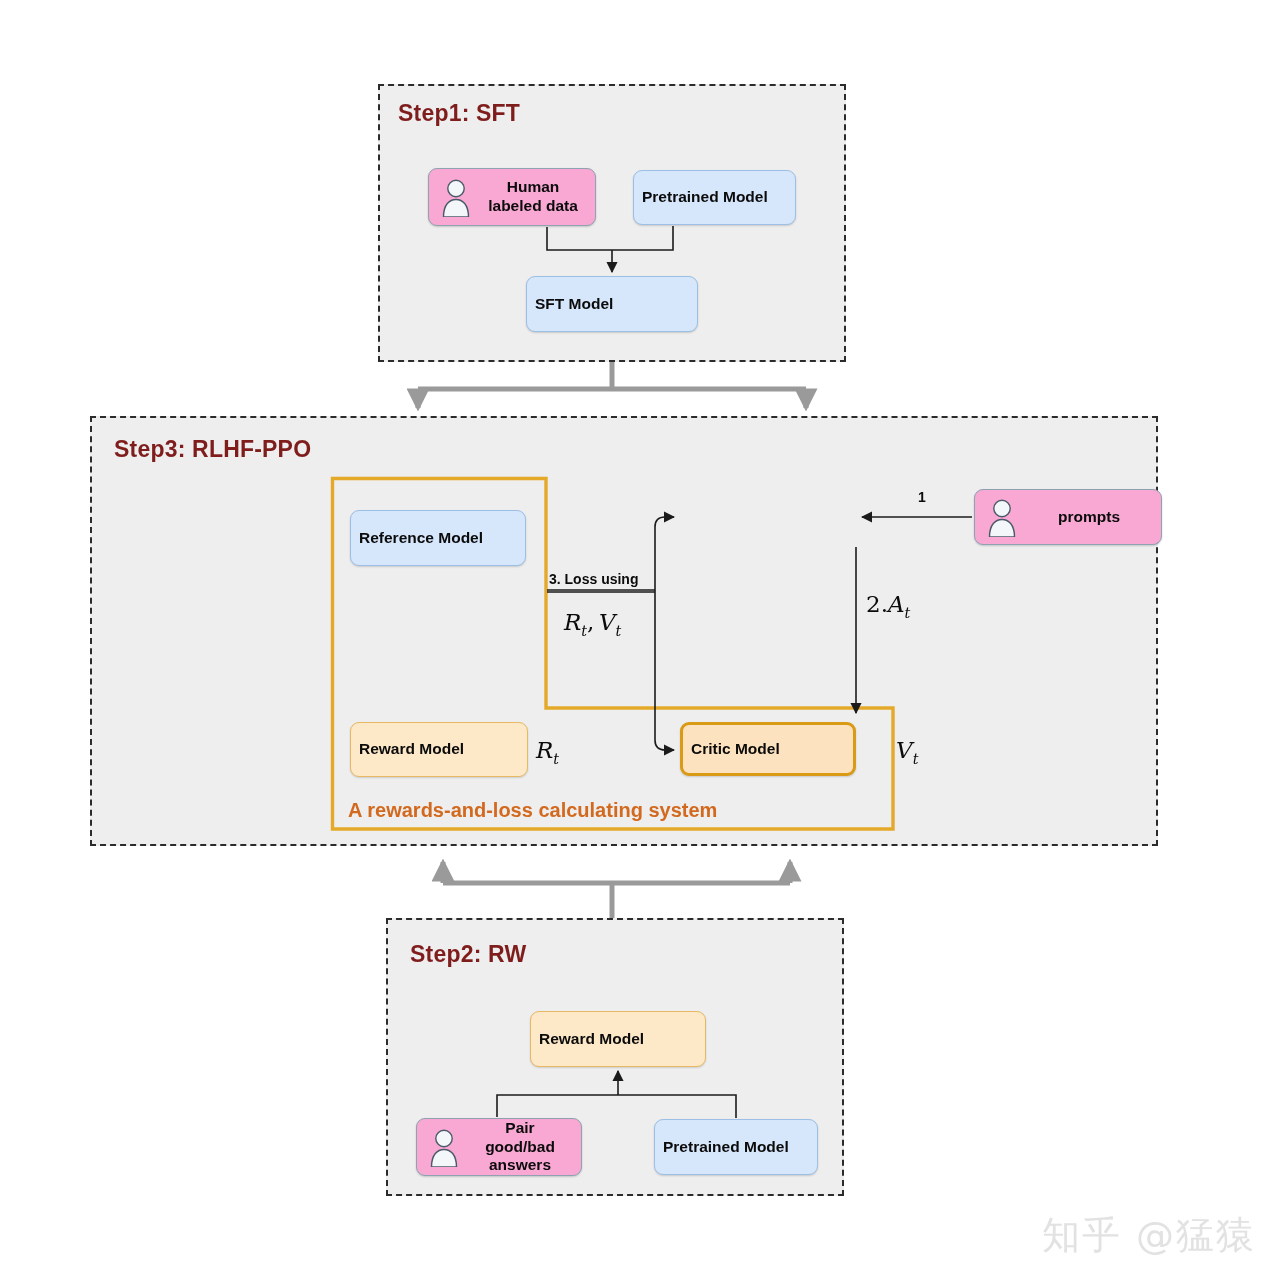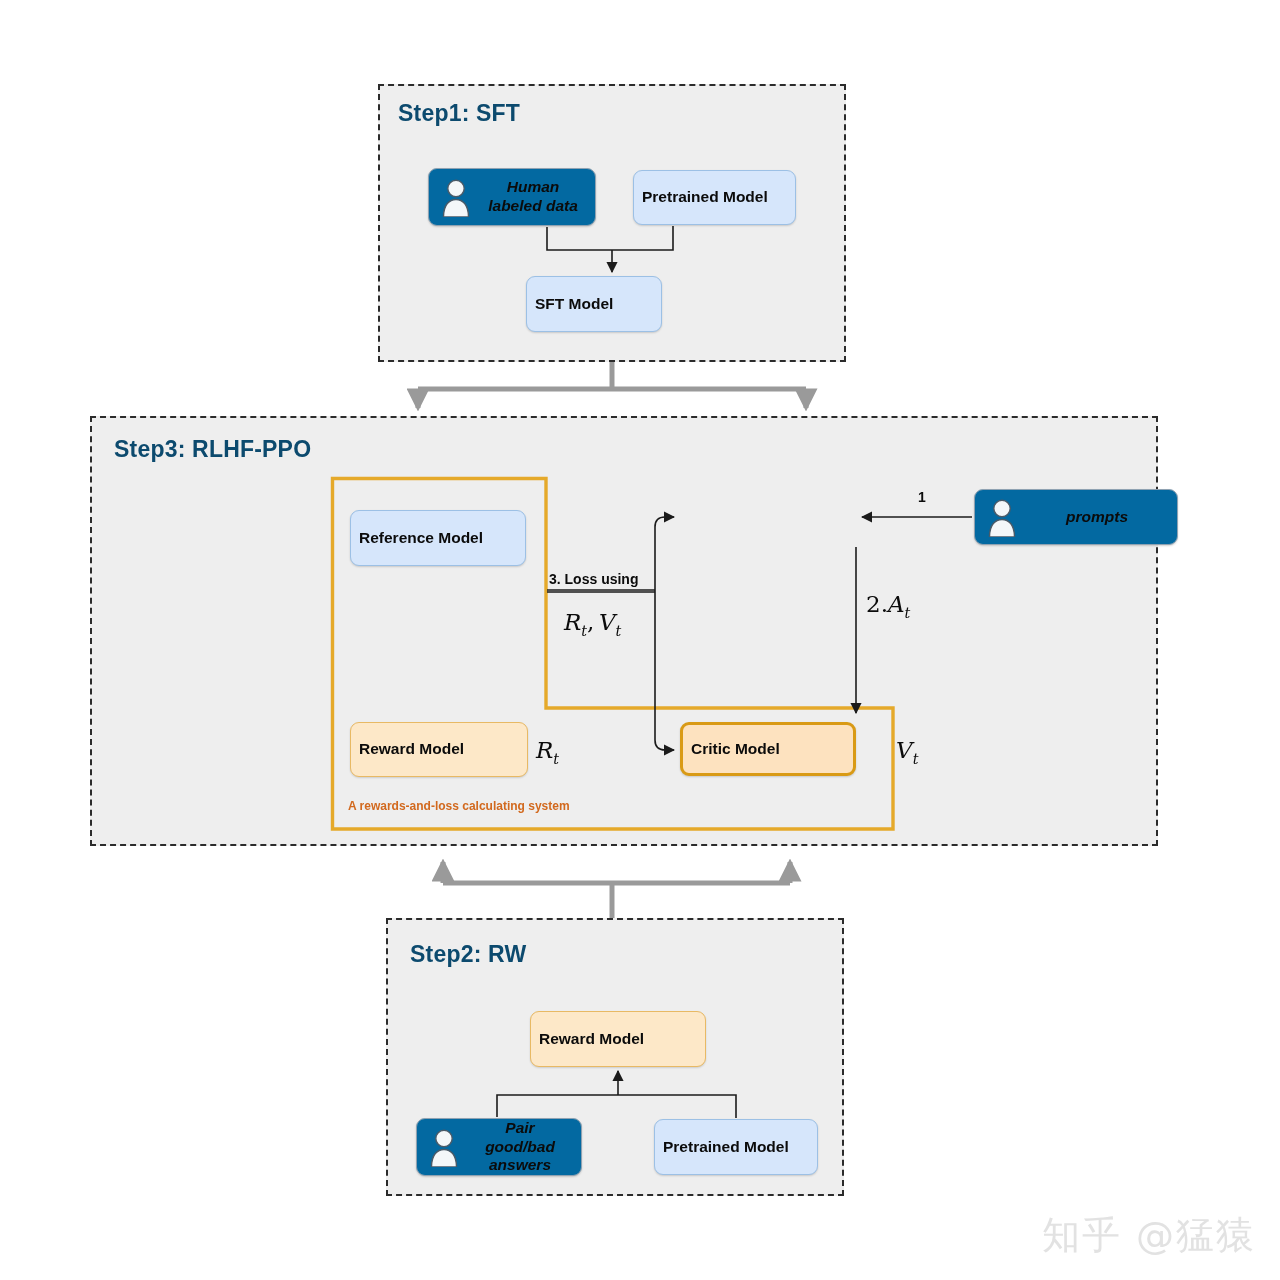--- a/index.html
+++ b/index.html
@@ -23,21 +23,21 @@
   .step-box {
     position: absolute;
     background: #eeeeee;
     border: 2.5px dashed #2b2b2b;
     box-sizing: border-box;
   }
   .step-title {
     position: absolute;
     font-size: 23px;
     font-weight: bold;
-    color: #0c4a6e;
+    color: #7f1d1d;
     letter-spacing: 0.2px;
     white-space: nowrap;
   }
 
   
   .node {
     position: absolute;
     box-sizing: border-box;
     display: flex;
     align-items: center;
@@ -53,24 +53,23 @@
     background: #d6e6fb;
     border: 1.2px solid #9cc0e5;
     box-shadow: 0 1px 2px rgba(0,0,0,0.16);
   }
   .node.blue-strong {
     background: #cfe2f9;
     border: 3px solid #6d9ad1;
     box-shadow: 0 1px 2px rgba(0,0,0,0.18);
   }
   .node.grey {
-    background: #0369a1;
+    background: #f9a8d4;
     border: 1.2px solid #8fa2b2;
     box-shadow: 0 1px 2px rgba(0,0,0,0.18);
-    font-style: italic;
   }
   .node.orange {
     background: #fde8c8;
     border: 1.6px solid #e3b košn;
     box-shadow: 0 1px 2px rgba(0,0,0,0.14);
   }
   .node.orange {
     border: 1.6px solid #e8b964;
   }
   .node.orange-strong {
@@ -90,21 +89,21 @@
     margin-left: 10px;
   }
 
   
   .system-region {
     position: absolute;
     pointer-events: none;
   }
   .system-caption {
     position: absolute;
-    font-size: 12px;
+    font-size: 20px;
     font-weight: bold;
     color: #d2691e;
     white-space: nowrap;
   }
 
   
   .edge-label {
     position: absolute;
     font-size: 14px;
     font-weight: bold;
@@ -161,21 +160,21 @@
     <span class="label">
       <span>Human</span><br>
       <span>labeled data</span>
     </span>
   </div>
 
   <div class="node blue" style="left:633px; top:170px; width:163px; height:55px;">
     <span class="label">Pretrained Model</span>
   </div>
 
-  <div class="node blue" style="left:526px; top:276px; width:136px; height:56px;">
+  <div class="node blue" style="left:526px; top:276px; width:172px; height:56px;">
     <span class="label">SFT Model</span>
   </div>
 
   <div class="step-box" style="left:90px; top:416px; width:1068px; height:430px;"></div>
   <div class="step-title" style="left:114px; top:436px;">Step3: RLHF-PPO</div>
 
   <div class="system-region" style="left:330px; top:476px; width:568px; height:356px;">
     <svg width="568" height="356" viewBox="0 0 568 356" aria-hidden="true">
       <path d="M2.5,2.5 L216,2.5 L216,232 L563,232 L563,353 L2.5,353 Z" fill="none" stroke="#e5a92a" stroke-width="3.4" stroke-linejoin="miter"></path>
     </svg>
@@ -187,21 +186,21 @@
 
   <div class="node orange" style="left:350px; top:722px; width:178px; height:55px;">
     <span class="label">Reward Model</span>
   </div>
 
 
   <div class="node orange-strong" style="left:680px; top:722px; width:176px; height:54px;">
     <span class="label">Critic Model</span>
   </div>
 
-  <div class="node grey with-icon" style="left:974px; top:489px; width:204px; height:56px;">
+  <div class="node grey with-icon" style="left:974px; top:489px; width:188px; height:56px;">
     <span class="person-icon">
       <svg viewBox="0 0 34 40" width="34" height="40" aria-hidden="true">
         <circle cx="17" cy="11.5" r="8.2" fill="#f4f7f9" stroke="#4a5a68" stroke-width="1.4"></circle>
         <path d="M4.5 40 C4.5 27.5 10.5 22.5 17 22.5 C23.5 22.5 29.5 27.5 29.5 40 Z" fill="#f4f7f9" stroke="#4a5a68" stroke-width="1.4"></path>
       </svg>
     </span>
     <span class="label">prompts</span>
   </div>
 
   <div class="system-caption" style="left:348px; top:799px;">A rewards-and-loss calculating system</div>

